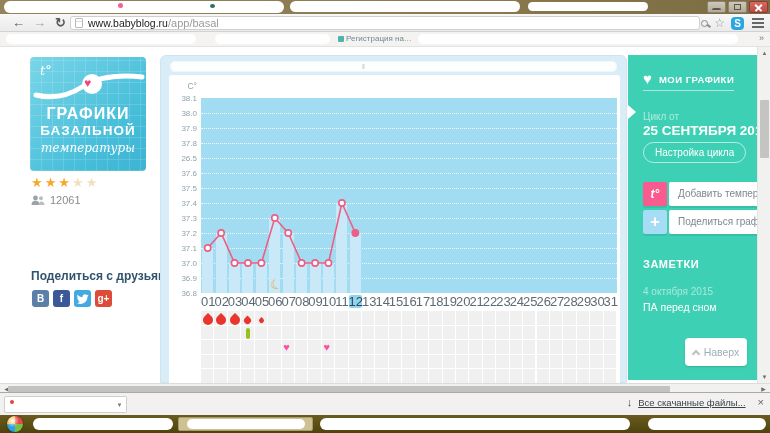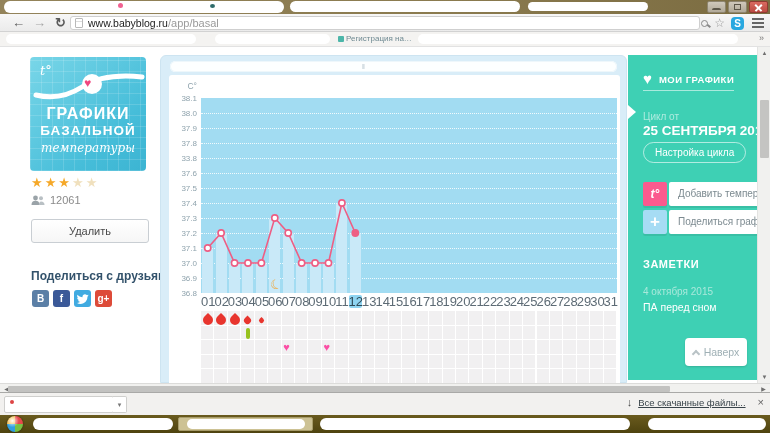--- a/index.html
+++ b/index.html
@@ -217,21 +217,20 @@
     <div class="stars"><span class="star-f">★</span><span class="star-f">★</span><span class="star-f">★</span><span class="star-e">★</span><span class="star-e">★</span></div>
     <div class="users">
       <svg width="14" height="11" viewBox="0 0 14 11">
         <circle cx="4.5" cy="3" r="2.4" fill="#9aa3a8"></circle>
           <path d="M0.5,10 Q0.5,5.8 4.5,5.8 Q8.5,5.8 8.5,10 Z" fill="#9aa3a8"></path>
         <circle cx="10" cy="3.2" r="2" fill="#b9c0c4"></circle>
           <path d="M7.8,10 Q8.2,6.4 10,6.4 Q13.5,6.4 13.5,10 Z" fill="#b9c0c4"></path>
       </svg>
       <span>12061</span>
     </div>
-    <div class="delete-btn">Удалить</div>
     <div class="share-title">Поделиться с друзьями</div>
     <div class="social">
       <div class="soc vk">В</div>
       <div class="soc fb">f</div>
       <div class="soc tw">
         <svg width="12" height="10" viewBox="0 0 16 13">
             <path d="M15.5,1.6 C15,2 14.3,2.2 13.7,2.3 C14.4,1.9 14.9,1.3 15.1,0.5 C14.5,0.9 13.8,1.2 13,1.3 C12.4,0.6 11.5,0.2 10.6,0.2 C8.8,0.2 7.3,1.7 7.3,3.5 L7.4,4.2 C4.7,4.1 2.3,2.8 0.7,0.8 C0.4,1.3 0.2,1.9 0.2,2.5 C0.2,3.6 0.8,4.6 1.7,5.2 C1.2,5.2 0.7,5.1 0.2,4.8 C0.2,6.4 1.3,7.7 2.9,8 L2,8.1 L1.4,8 C1.8,9.4 3,10.3 4.5,10.3 C3.4,11.2 2,11.7 0.4,11.7 L-0.4,11.6 C1.1,12.5 2.8,13 4.6,13 C10.6,13 13.9,8.1 13.9,3.8 L13.9,3.4 C14.5,2.9 15.1,2.3 15.5,1.6 Z" fill="#fff"></path>
           </svg>
       </div>
       <div class="soc gp">g+</div>
@@ -241,21 +240,21 @@
       <div class="slider-track">
         <span class="slider-handle">‖</span>
       </div>
       <div class="chart-card">
         <div class="c-unit">C°</div>
         <div id="ylabels">
             <div class="ytick" style="top: 18.5px;">38.1</div>
             <div class="ytick" style="top: 33.5px;">38.0</div>
             <div class="ytick" style="top: 48.5px;">37.9</div>
             <div class="ytick" style="top: 63.5px;">37.8</div>
-            <div class="ytick" style="top: 78.5px;">33.8</div>
+            <div class="ytick" style="top: 78.5px;">26.5</div>
             <div class="ytick" style="top: 93.5px;">37.6</div>
             <div class="ytick" style="top: 108.5px;">37.5</div>
             <div class="ytick" style="top: 123.5px;">37.4</div>
             <div class="ytick" style="top: 138.5px;">37.3</div>
             <div class="ytick" style="top: 153.5px;">37.2</div>
             <div class="ytick" style="top: 168.5px;">37.1</div>
             <div class="ytick" style="top: 183.5px;">37.0</div>
             <div class="ytick" style="top: 198.5px;">36.9</div>
             <div class="ytick" style="top: 213.5px;">36.8</div>
           </div>

